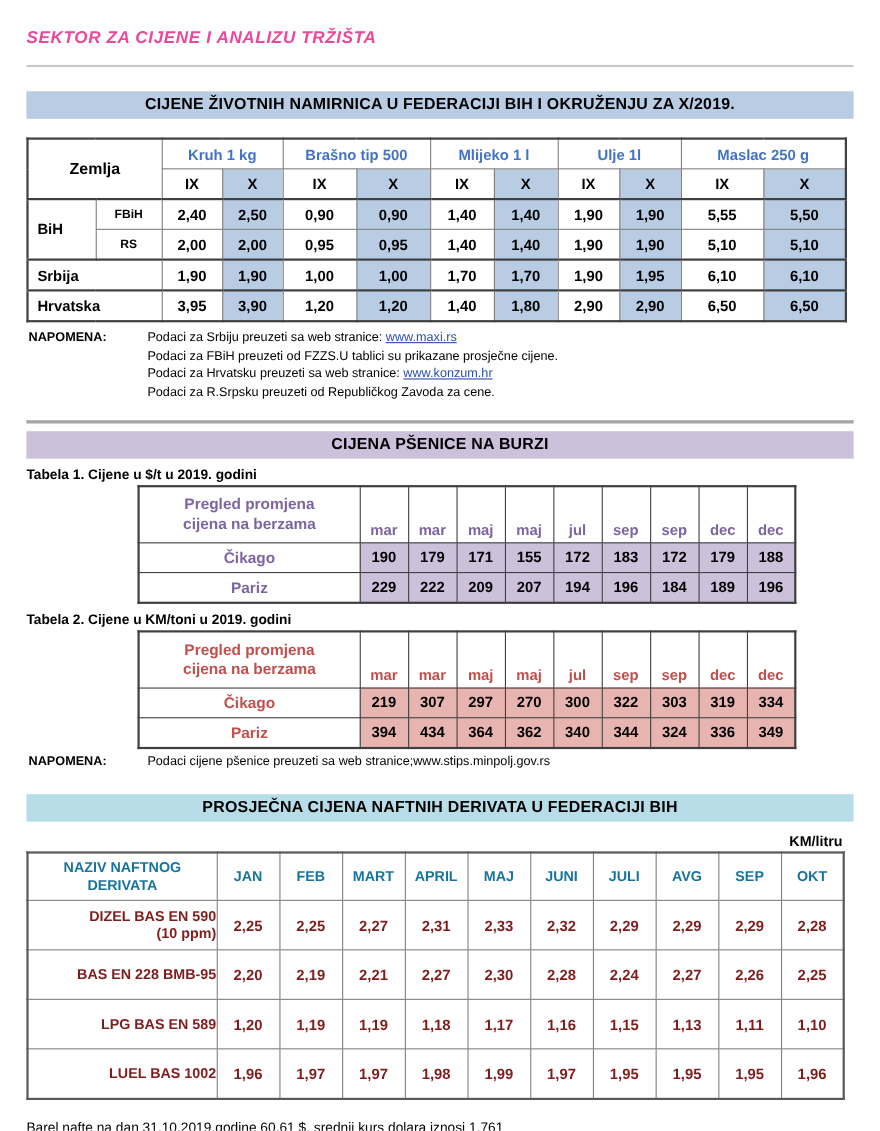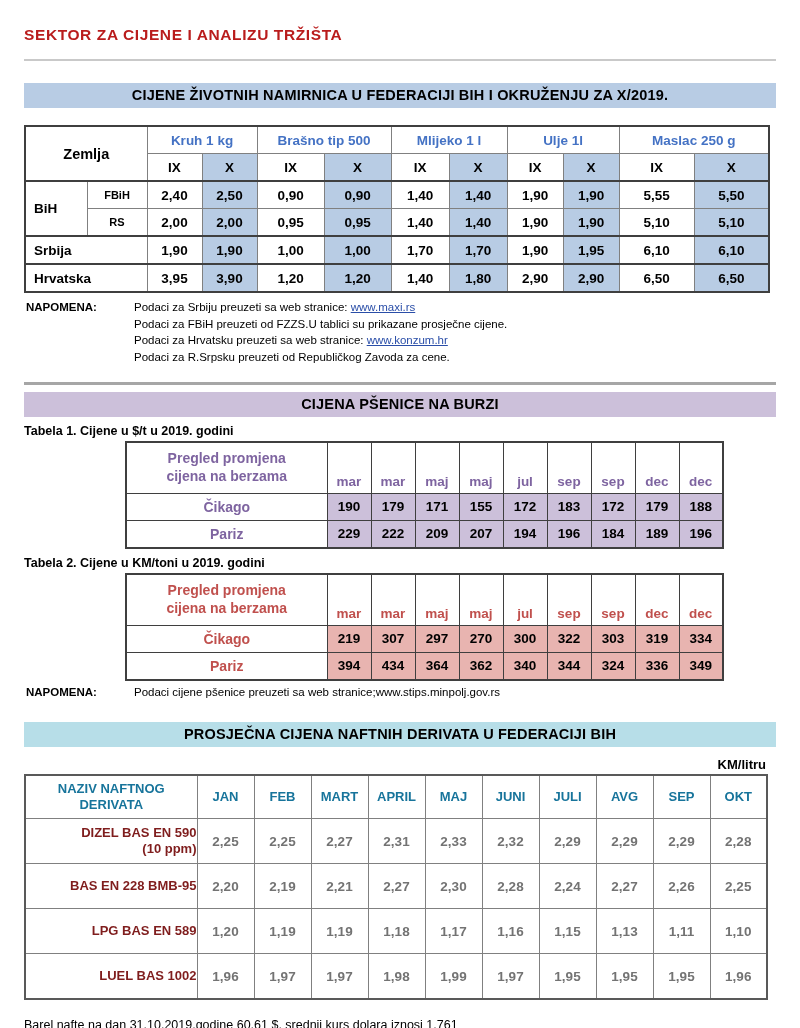--- a/index.html
+++ b/index.html
@@ -17,22 +17,23 @@
   }
 
   
   .doc-header {
     padding: 26px 0 0 24px;
   }
   .doc-header-title {
     font-size: 15.5px;
     font-weight: bold;
     letter-spacing: 0.6px;
-    color: #b91c1c;
+    color: #ec4899;
     line-height: 1.1;
+    font-style: italic;
   }
   .header-rule {
     margin: 16px 24px 0 24px;
     height: 2px;
     background: #c9c9c9;
   }
 
   
   .banner {
     margin: 0 24px;
@@ -195,21 +196,21 @@
     color: #7f1d1d;
     font-size: 13px;
     font-weight: bold;
     text-align: right;
     padding-left: 9px;
     line-height: 1.25;
   }
   .tbl-fuel .val {
     font-size: 13.5px;
     font-weight: bold;
-    color: #737373;
+    color: #7f1d1d;
   }
 
   .footer-note {
     margin: 18px 0 0 24px;
     font-size: 12.5px;
   }
 </style>
 </head>
 <body>
 

